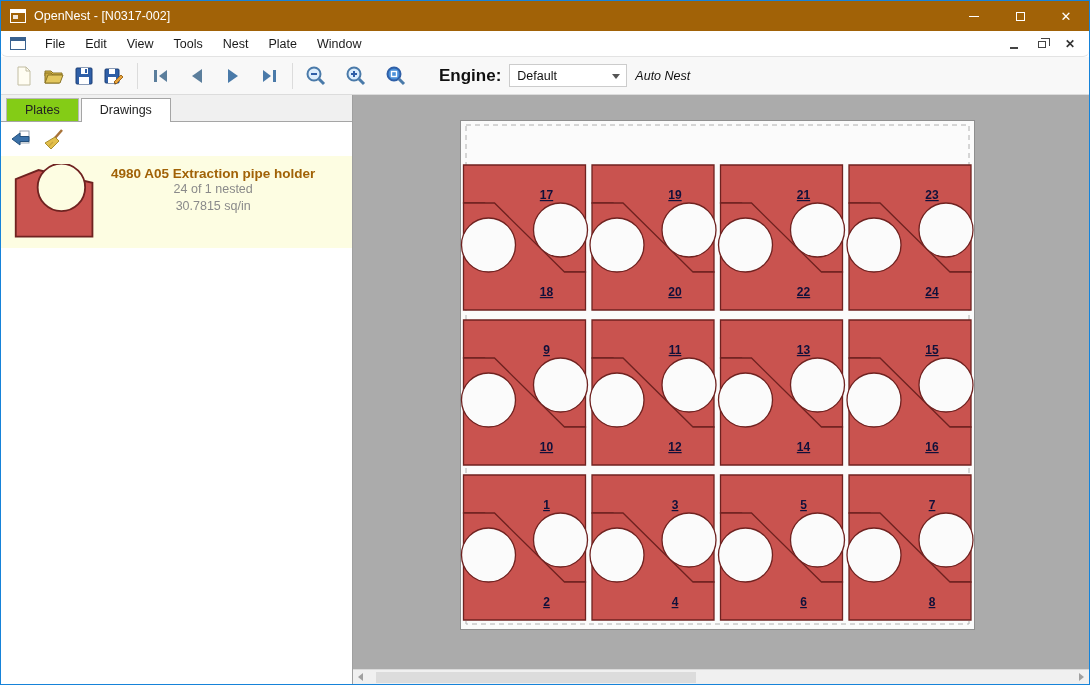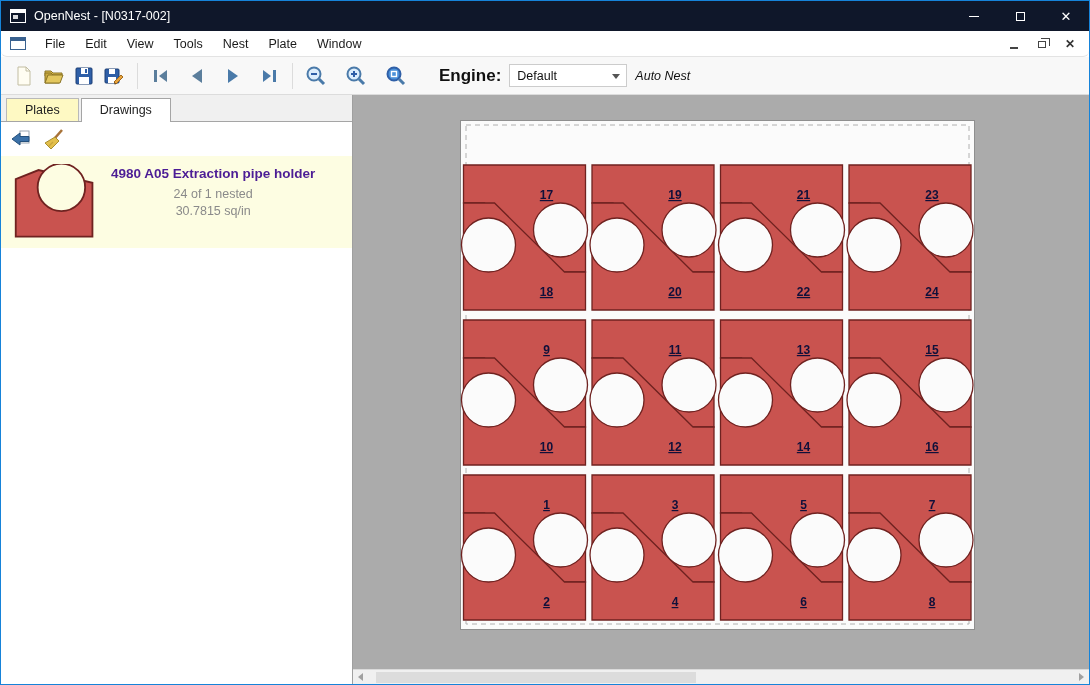--- a/index.html
+++ b/index.html
@@ -1,21 +1,21 @@
 <!DOCTYPE html>
 <html><head>
 <meta charset="utf-8">
 <style>
   * { margin:0; padding:0; box-sizing:border-box; }
   html,body { width:1090px; height:685px; overflow:hidden; background:#fff;
               font-family:"Liberation Sans", sans-serif; }
   .window { width:1090px; height:685px; border:1px solid #1683d9; display:flex; flex-direction:column; background:#fff; }
 
   
-  .titlebar { height:30px; background:#0f172a; color:#fff; display:flex; align-items:center; flex:0 0 30px; }
+  .titlebar { height:30px; background:#a16207; color:#fff; display:flex; align-items:center; flex:0 0 30px; }
   .titlebar .appicon { width:16px; height:14px; margin:0 8px 0 9px; position:relative; }
   .titlebar .appicon .frame { position:absolute; inset:0; border:1px solid #fff; }
   .titlebar .appicon .bar { position:absolute; left:0; top:0; width:100%; height:4px; background:#fff; }
   .titlebar .appicon .pane { position:absolute; left:3px; top:6px; width:5px; height:4px; background:#fff; opacity:.85; }
   .titlebar .title { font-size:12.5px; }
   .winbtns { margin-left:auto; display:flex; height:100%; }
   .winbtn { width:46px; height:100%; display:flex; align-items:center; justify-content:center; cursor:default; }
   .glyph-min { width:10px; height:1px; background:#fff; }
   .glyph-max { width:9px; height:9px; border:1px solid #fff; }
   .glyph-close { font-size:13px; color:#fff; line-height:1; }
@@ -44,29 +44,29 @@
   .combo { width:118px; height:23px; background:#fff; border:1px solid #ccc; display:flex; align-items:center; font-size:12.5px; color:#111; padding-left:7px; position:relative; }
   .combo .caret { position:absolute; right:6px; top:9px; width:0; height:0; border-left:4px solid transparent; border-right:4px solid transparent; border-top:5px solid #555; }
   .autonest { font-size:12.5px; color:#111; padding:5px 8px;font-style:italic; }
 
   
   .content { flex:1 1 auto; display:flex; min-height:0; }
 
   
   .sidepanel { width:352px; flex:0 0 352px; background:#fff; border-right:1px solid #9f9f9f; display:flex; flex-direction:column; }
   .tabsrow { background:#f0f0f0; padding:3px 0 0 5px; border-bottom:1px solid #a5a5a5; display:flex; height:27px; flex:0 0 27px; }
-  .tab { font-size:12.5px; padding:4px 18px; border:1px solid #b9b9b9; border-bottom:none; background:#fef9c3; color:#222; margin-right:2px; }
+  .tab { font-size:12.5px; padding:4px 18px; border:1px solid #b9b9b9; border-bottom:none; background:#84cc16; color:#222; margin-right:2px; }
   .tab.active { background:#fff; border-color:#a5a5a5; position:relative; margin-bottom:-1px; padding-bottom:5px; z-index:2; }
   .panelbody { flex:1 1 auto; background:#fff; display:flex; flex-direction:column; min-height:0; }
   .paneltools { height:34px; display:flex; align-items:center; gap:6px; padding:4px 6px; flex:0 0 34px; }
   .ptbtn { width:27px; height:27px; display:flex; align-items:center; justify-content:center; border:1px solid transparent; }
   .drawing-item { display:flex; padding:8px 10px 8px 12px; background:#fdfde2; min-height:90px; }
   .thumb { width:84px; height:76px; flex:0 0 84px; }
   .item-text { padding-left:14px; padding-top:2px; }
-  .item-title { font-size:13.5px; font-weight:bold; color:#4c1d95; margin-bottom:5px; }
+  .item-title { font-size:13.5px; font-weight:bold; color:#a16207; }
   .item-meta { font-size:12.5px; color:#8a8a8a; line-height:1.35;text-align:center; }
 
   
   .canvas { flex:1 1 auto; background:#ababab; position:relative; overflow:hidden; }
   .plate-svg { position:absolute; left:107px; top:25px; }
   .hscroll { position:absolute; left:0; right:0; bottom:0; height:15px; background:#f0f0f0; border-top:1px solid #dadada; display:flex; align-items:center; }
   .harrow { width:15px; height:15px; display:flex; align-items:center; justify-content:center; }
   .tri-l { width:0; height:0; border-top:4px solid transparent; border-bottom:4px solid transparent; border-right:5px solid #a0a0a0; }
   .tri-r { width:0; height:0; border-top:4px solid transparent; border-bottom:4px solid transparent; border-left:5px solid #a0a0a0; }
   .hthumb { height:11px; background:#dcdcdc; width:320px; margin-left:8px; }

